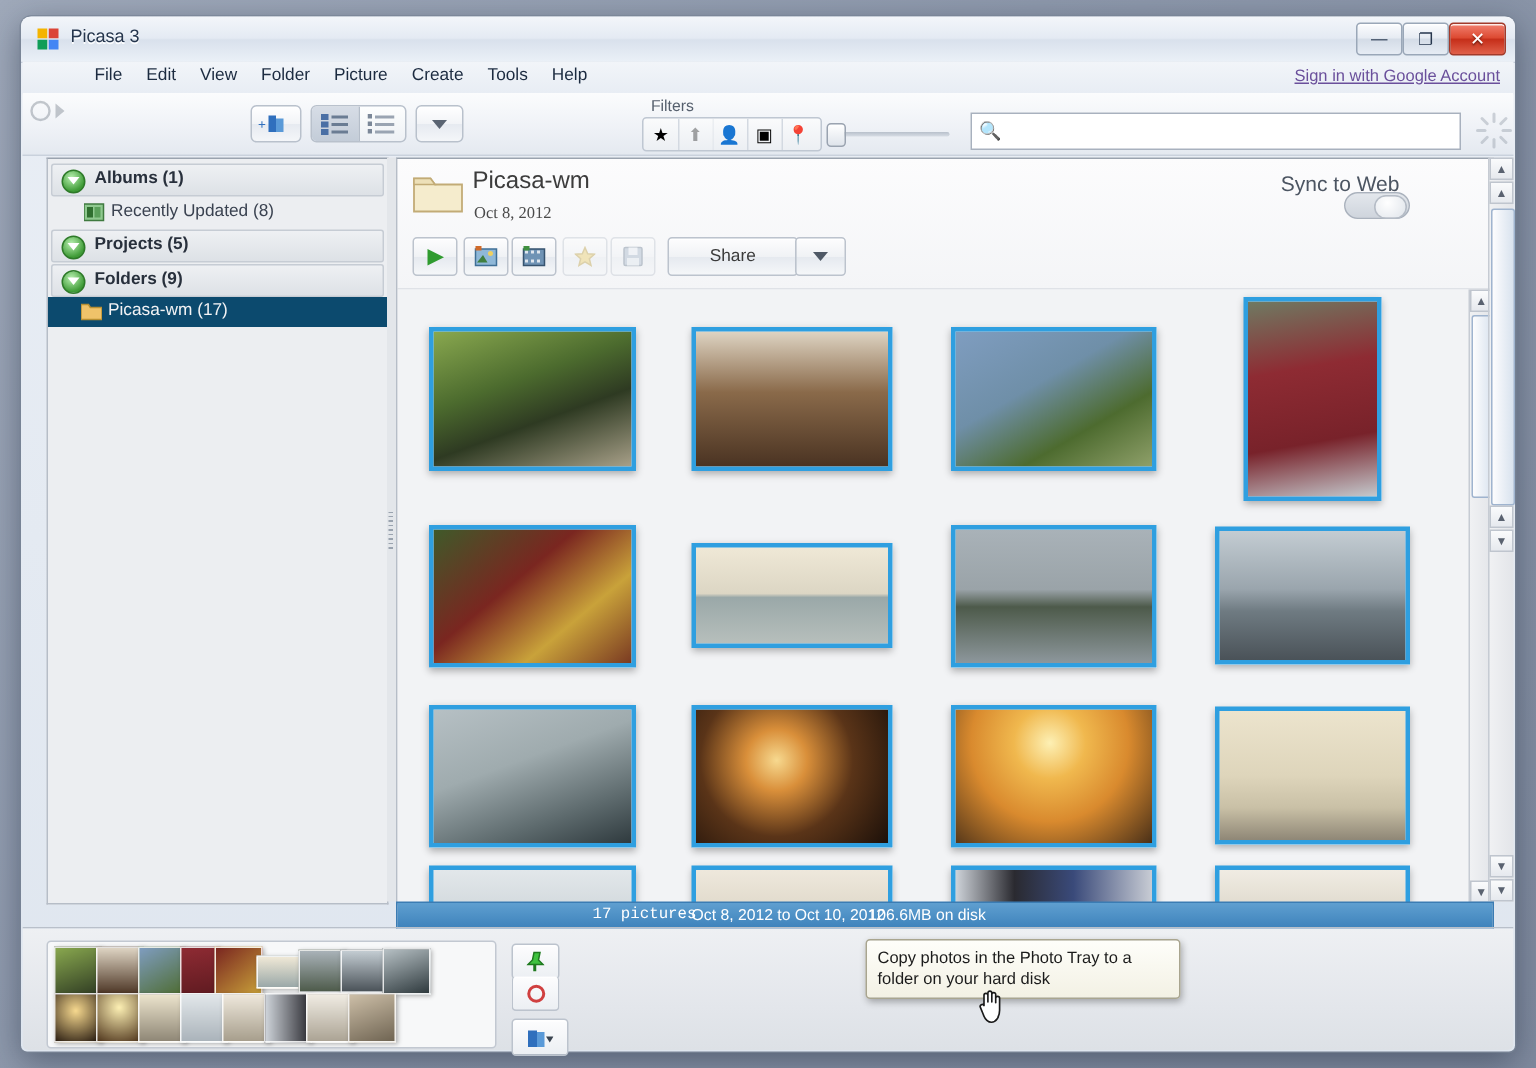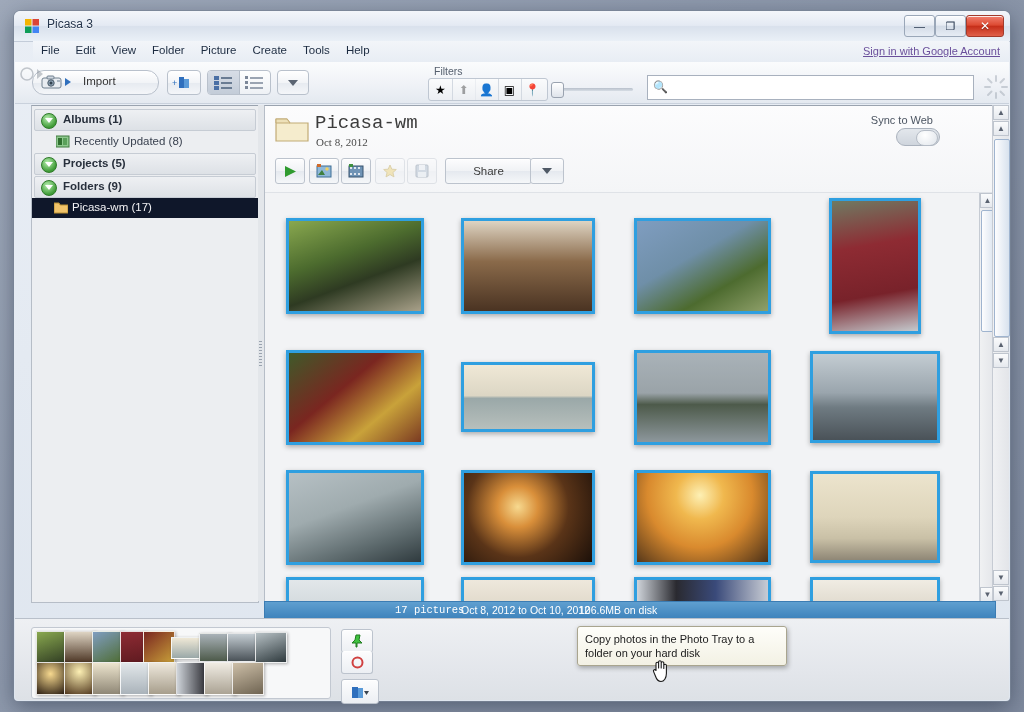--- a/index.html
+++ b/index.html
@@ -33,23 +33,23 @@
     box-shadow:inset 0 1px 0 rgba(255,255,255,.85);}
   #btn-min{right:75px;width:29px;}
   #btn-max{right:44px;width:29px;}
   #btn-close{right:6px;width:36px;border-color:#a23a2b;
     background:linear-gradient(to bottom,#f28070 0%,#dd4b33 45%,#c62f1a 52%,#e0604a 100%);}
   .wglyph{position:absolute;left:0;right:0;top:0;bottom:0;display:flex;
     align-items:center;justify-content:center;font-size:11px;color:#26364d;}
   #btn-close .wglyph{color:#fff;font-size:12px;font-weight:bold;text-shadow:0 1px 1px rgba(0,0,0,.4);}
 
   
-  #menubar{position:absolute;left:19px;top:30px;right:1px;height:21px;
+  #menubar{position:absolute;left:1px;top:30px;right:1px;height:21px;
     background:linear-gradient(to bottom,#f2f5f9,#e8edf4);
-    border-bottom:1px solid #d2d9e3;}
+    border-bottom:1px solid #d2d9e3;padding-left:40px;}
   .menu-item{float:left;padding:3px 8px 3px 8px;font-size:11.5px;color:#1c2b40;cursor:default;}
   #signin{position:absolute;right:9px;top:4px;font-size:11px;color:#6a4f9b;
     text-decoration:underline;cursor:pointer;}
 
   
   #toolbar{position:absolute;left:1px;top:51px;right:1px;height:41px;
     background:linear-gradient(to bottom,#fbfcfd 0%,#eef1f6 60%,#e4e9f0 100%);
     border-bottom:1px solid #c9d1dc;}
   .tb-btn{position:absolute;border:1px solid #b9c1cc;border-radius:4px;
     background:linear-gradient(to bottom,#ffffff 0%,#f2f4f7 50%,#e6eaf0 51%,#f4f6f9 100%);
@@ -87,21 +87,21 @@
   #spinner{position:absolute;left:967px;top:62px;width:30px;height:28px;opacity:.45;}
 
   
   #sidebar{position:absolute;left:17px;top:94px;width:226px;height:496px;
     background:#eceef1;border:1px solid #b6bdc7;border-top-color:#9aa3af;overflow:hidden;}
   .side-row{position:relative;height:20px;margin:1px 2px 0 2px;cursor:default;}
   .side-group{background:linear-gradient(to bottom,#eef0f3,#dde1e6);
     border:1px solid #c6ccd4;border-radius:2px;}
   .side-group .lbl{position:absolute;left:28px;top:3px;font-size:11.5px;font-weight:bold;color:#28303c;}
   .side-child .lbl{position:absolute;left:40px;top:3px;font-size:11.5px;color:#3a4250;}
-  .side-child.sel{background:#0f172a;}
+  .side-child.sel{background:#0c4a6e;}
   .side-child.sel .lbl{color:#f3f3f5;}
   .disc{position:absolute;left:6px;top:3px;width:14px;height:14px;border-radius:50%;}
   .disc.green{background:radial-gradient(circle at 40% 32%,#b8f0b0,#3f9b37 70%);border:1px solid #2e7a29;}
   .disc.red{background:radial-gradient(circle at 40% 32%,#ffb3ae,#c9342a 70%);border:1px solid #9e241c;}
   .tri{position:absolute;left:3px;top:4px;width:0;height:0;}
   .tri.down{border-left:4px solid transparent;border-right:4px solid transparent;border-top:5px solid #fff;}
   .tri.right{border-top:4px solid transparent;border-bottom:4px solid transparent;border-left:5px solid #fff;}
   .micon{position:absolute;left:22px;top:3px;width:14px;height:13px;}
 
   
@@ -109,35 +109,35 @@
   #splitter i{position:absolute;left:1px;top:236px;width:3px;height:26px;
     background:repeating-linear-gradient(to bottom,#9aa3af 0 1px,transparent 1px 3px);}
 
   
   #content{position:absolute;left:250px;top:94px;width:730px;height:496px;
     background:#f2f3f5;border:1px solid #b6bdc7;border-top-color:#9aa3af;overflow:hidden;}
   #folder-head{position:absolute;left:0;top:0;right:0;height:86px;
     background:linear-gradient(to bottom,#fcfcfd 0%,#f4f5f7 100%);
     border-bottom:1px solid #dfe2e7;}
   #folder-icon{position:absolute;left:10px;top:10px;width:34px;height:27px;}
-  #folder-title{position:absolute;left:50px;top:6px;font-size:19px;color:#3c3c3c;
-    font-family:Liberation Mono, monospace;}
+  #folder-title{position:absolute;left:50px;top:6px;font-size:16px;color:#3c3c3c;
+    font-family:Liberation Sans, sans-serif;}
   #folder-date{position:absolute;left:51px;top:30px;font-size:11px;color:#4a4a4a;
     font-family:"Liberation Serif","DejaVu Serif",serif;}
   .act-btn{position:absolute;top:52px;height:24px;border:1px solid #bcc3cd;border-radius:3px;
     background:linear-gradient(to bottom,#fdfdfe 0%,#f0f2f5 50%,#e5e9ef 51%,#f5f7f9 100%);
     box-shadow:inset 0 1px 0 #fff;cursor:default;display:flex;align-items:center;justify-content:center;text-align:right;}
   #act-play{left:10px;width:28px;}
   #act-collage{left:44px;width:28px;}
   #act-movie{left:76px;width:28px;}
   #act-star{left:110px;width:28px;opacity:.4;}
   #act-save{left:142px;width:28px;opacity:.4;}
   #share-btn{left:180px;width:85px;}
   #share-dd{left:265px;width:32px;}
-  #sync-label{position:absolute;right:62px;top:8px;font-size:11px;color:#4c5562;}
+  #sync-label{position:absolute;right:62px;top:8px;font-size:14px;color:#4c5562;}
   #sync-toggle{position:absolute;right:55px;top:22px;width:42px;height:16px;border-radius:9px;
     border:1px solid #aab2bd;background:linear-gradient(to bottom,#e3e7ec,#cfd5dd);}
   #sync-knob{position:absolute;right:1px;top:1px;width:20px;height:14px;border-radius:8px;
     background:radial-gradient(circle at 40% 30%,#fff,#dfe4ea);border:1px solid #b5bcc6;}
 
   
   #grid{position:absolute;left:0;top:87px;right:16px;bottom:0;overflow:hidden;background:#f2f3f5;}
   .cell{position:absolute;display:flex;align-items:center;justify-content:center;}
   .photo{box-sizing:border-box;border:3px solid #2f9fe0;
     box-shadow:0 2px 5px rgba(0,0,0,.30);background:#ccc;background-size:cover;background-position:center;}
@@ -214,31 +214,20 @@
     <div class="menu-item">View</div>
     <div class="menu-item">Folder</div>
     <div class="menu-item">Picture</div>
     <div class="menu-item">Create</div>
     <div class="menu-item">Tools</div>
     <div class="menu-item">Help</div>
     <div id="signin">Sign in with Google Account</div>
   </div>
 
   <div id="toolbar">
-    <div class="tb-btn" id="import-btn">
-      <svg id="import-cam" viewBox="0 0 22 15">
-        <rect x="1" y="3" width="19" height="10" rx="2" fill="#e8ecf1" stroke="#70808f"></rect>
-        <rect x="6" y="1" width="7" height="3" rx="1" fill="#cfd7e0" stroke="#70808f"></rect>
-        <circle cx="10" cy="8" r="3.2" fill="#8fa3b5" stroke="#4a5a68"></circle>
-        <circle cx="10" cy="8" r="1.5" fill="#33424f"></circle>
-        <rect x="16" y="5" width="3" height="2" fill="#aab6c2"></rect>
-      </svg>
-      <div id="import-arrow"></div>
-      <div id="import-label">Import</div>
-    </div>
 
     <div class="tb-btn" id="addto-btn">
       <svg width="22" height="15" style="position:absolute;left:4px;top:4px" viewBox="0 0 22 15">
         <text x="0" y="11" font-size="9" fill="#2f6fbd" font-family="sans-serif">+</text>
         <rect x="7" y="2" width="5" height="11" fill="#2f6fbd"></rect>
         <rect x="12" y="4" width="5" height="9" fill="#5a9ad8"></rect>
       </svg>
     </div>
 
     <div id="view-group">

